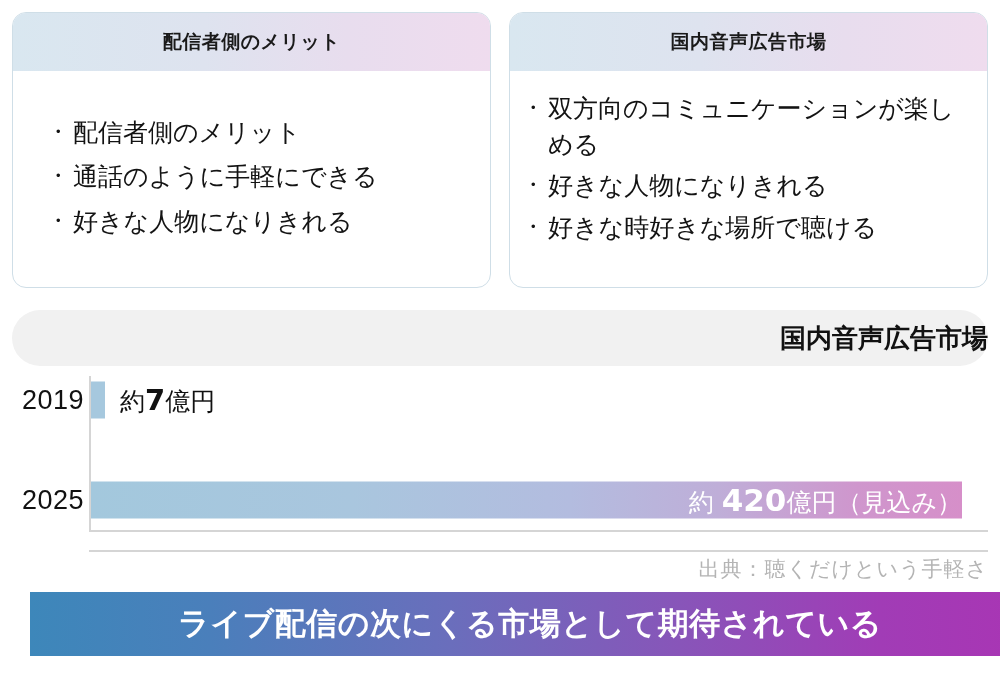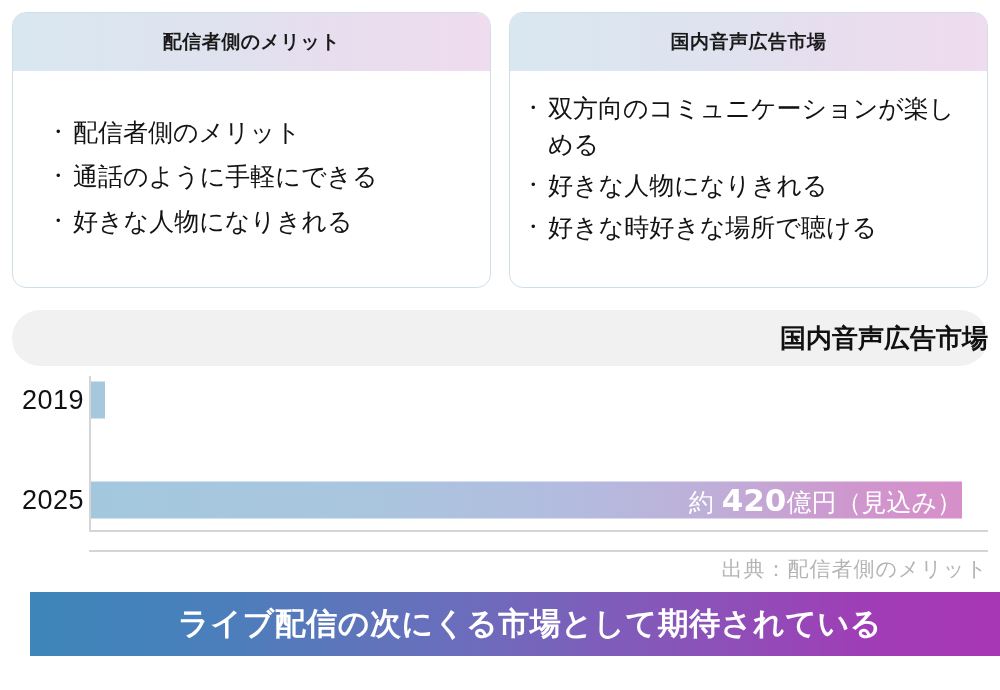--- a/index.html
+++ b/index.html
@@ -203,30 +203,31 @@
     <div class="chart-title">国内音声広告市場</div>
   </div>
 
   <div class="plot">
     <div class="axis-line"></div>
     <div class="baseline"></div>
 
     <div class="bar-row r0">
       <span class="year-label">2019</span>
       <div class="bar b0"></div>
+      <span class="bar-value v0"><span>約</span><span class="num">7</span><span>億円</span></span>
     </div>
 
 
     <div class="bar-row r2">
       <span class="year-label">2025</span>
       <div class="bar b2"></div>
       <span class="bar-value v2"><span>約</span> <span class="num">420</span><span>億円（見込み）</span></span>
     </div>
   </div>
 
   <div class="source-divider"></div>
-  <div class="source-text">出典：配信者側のメリット</div>
+  <div class="source-text">出典：聴くだけという手軽さ</div>
 
 </div>
 
 <div id="banner">
   <div class="banner-text">ライブ配信の次にくる市場として期待されている</div>
 </div>
 
 </body></html>

